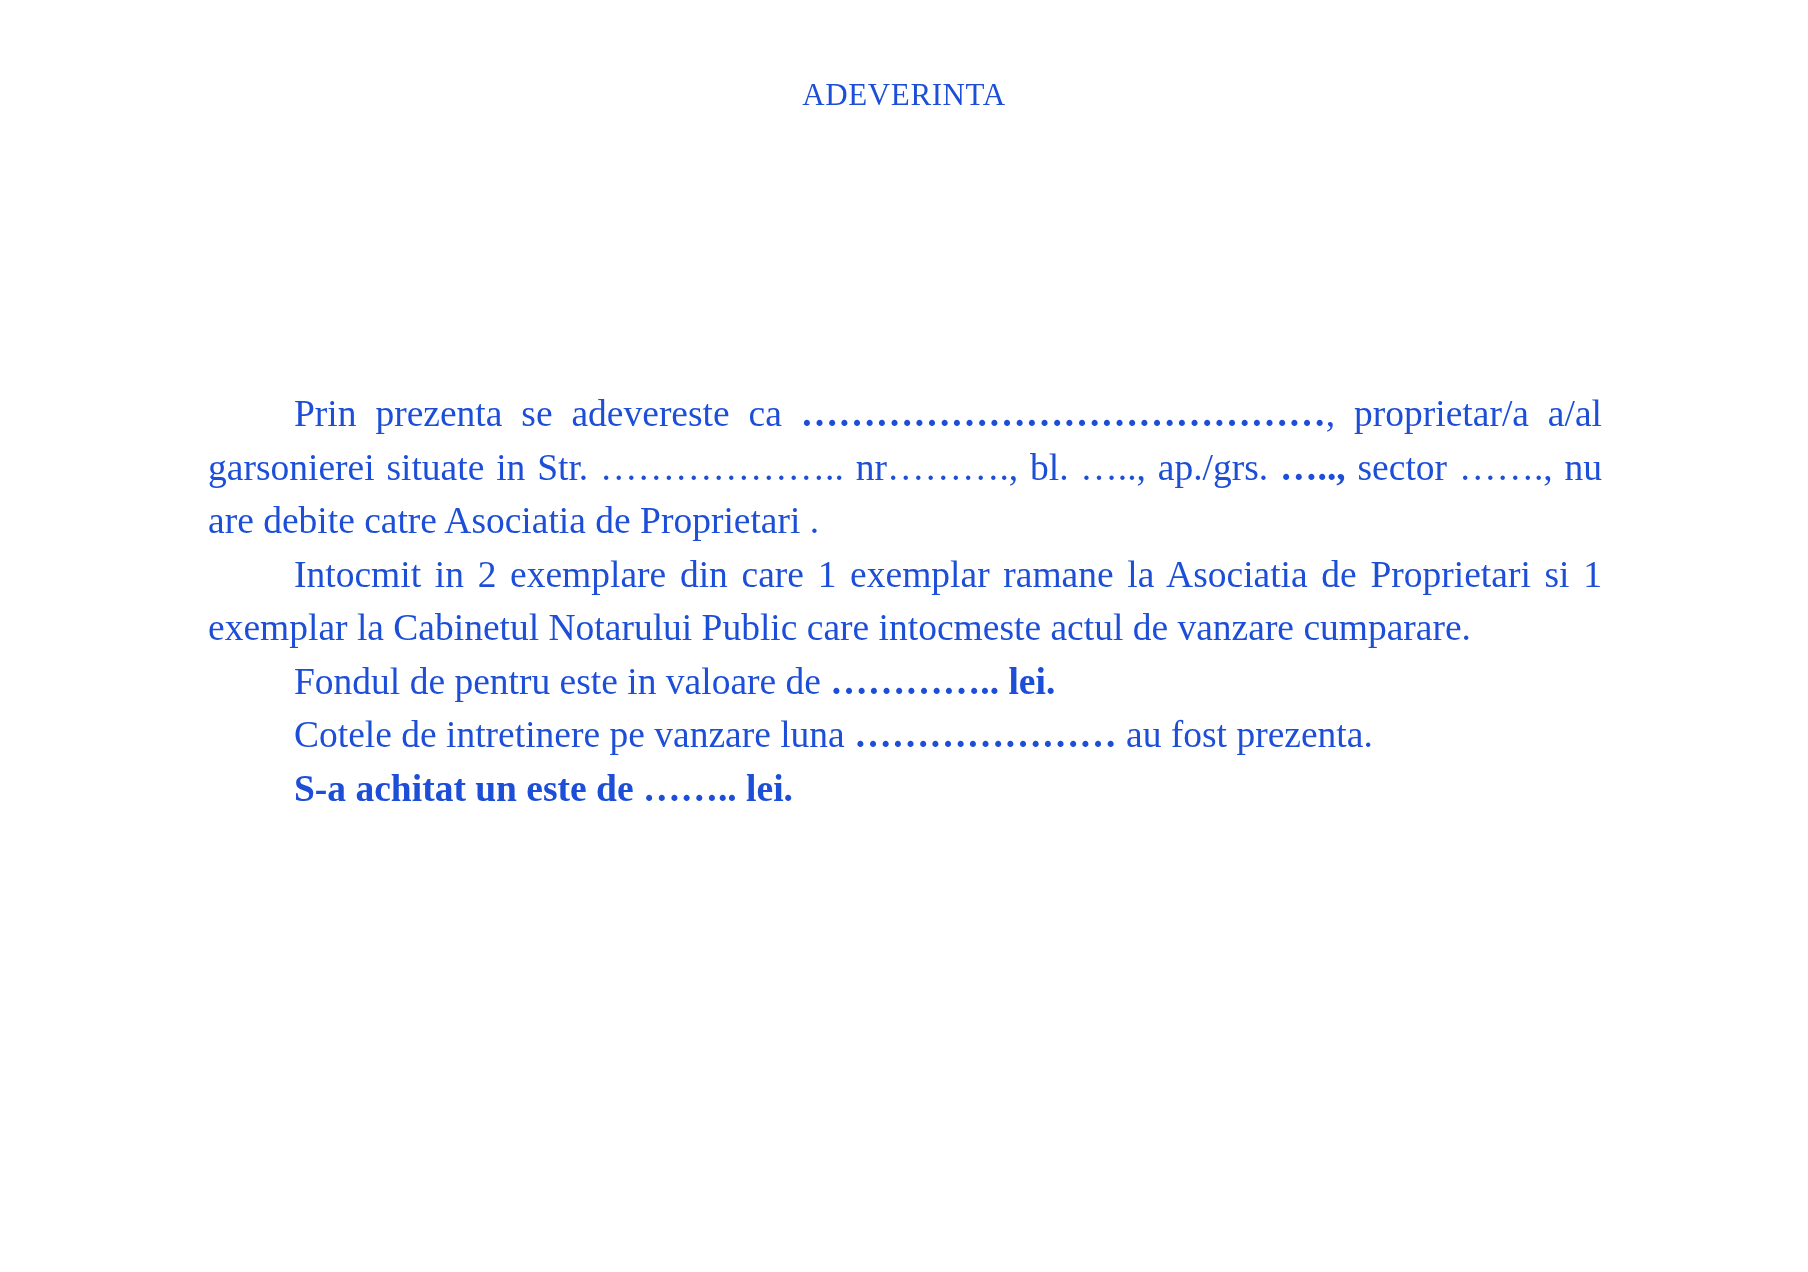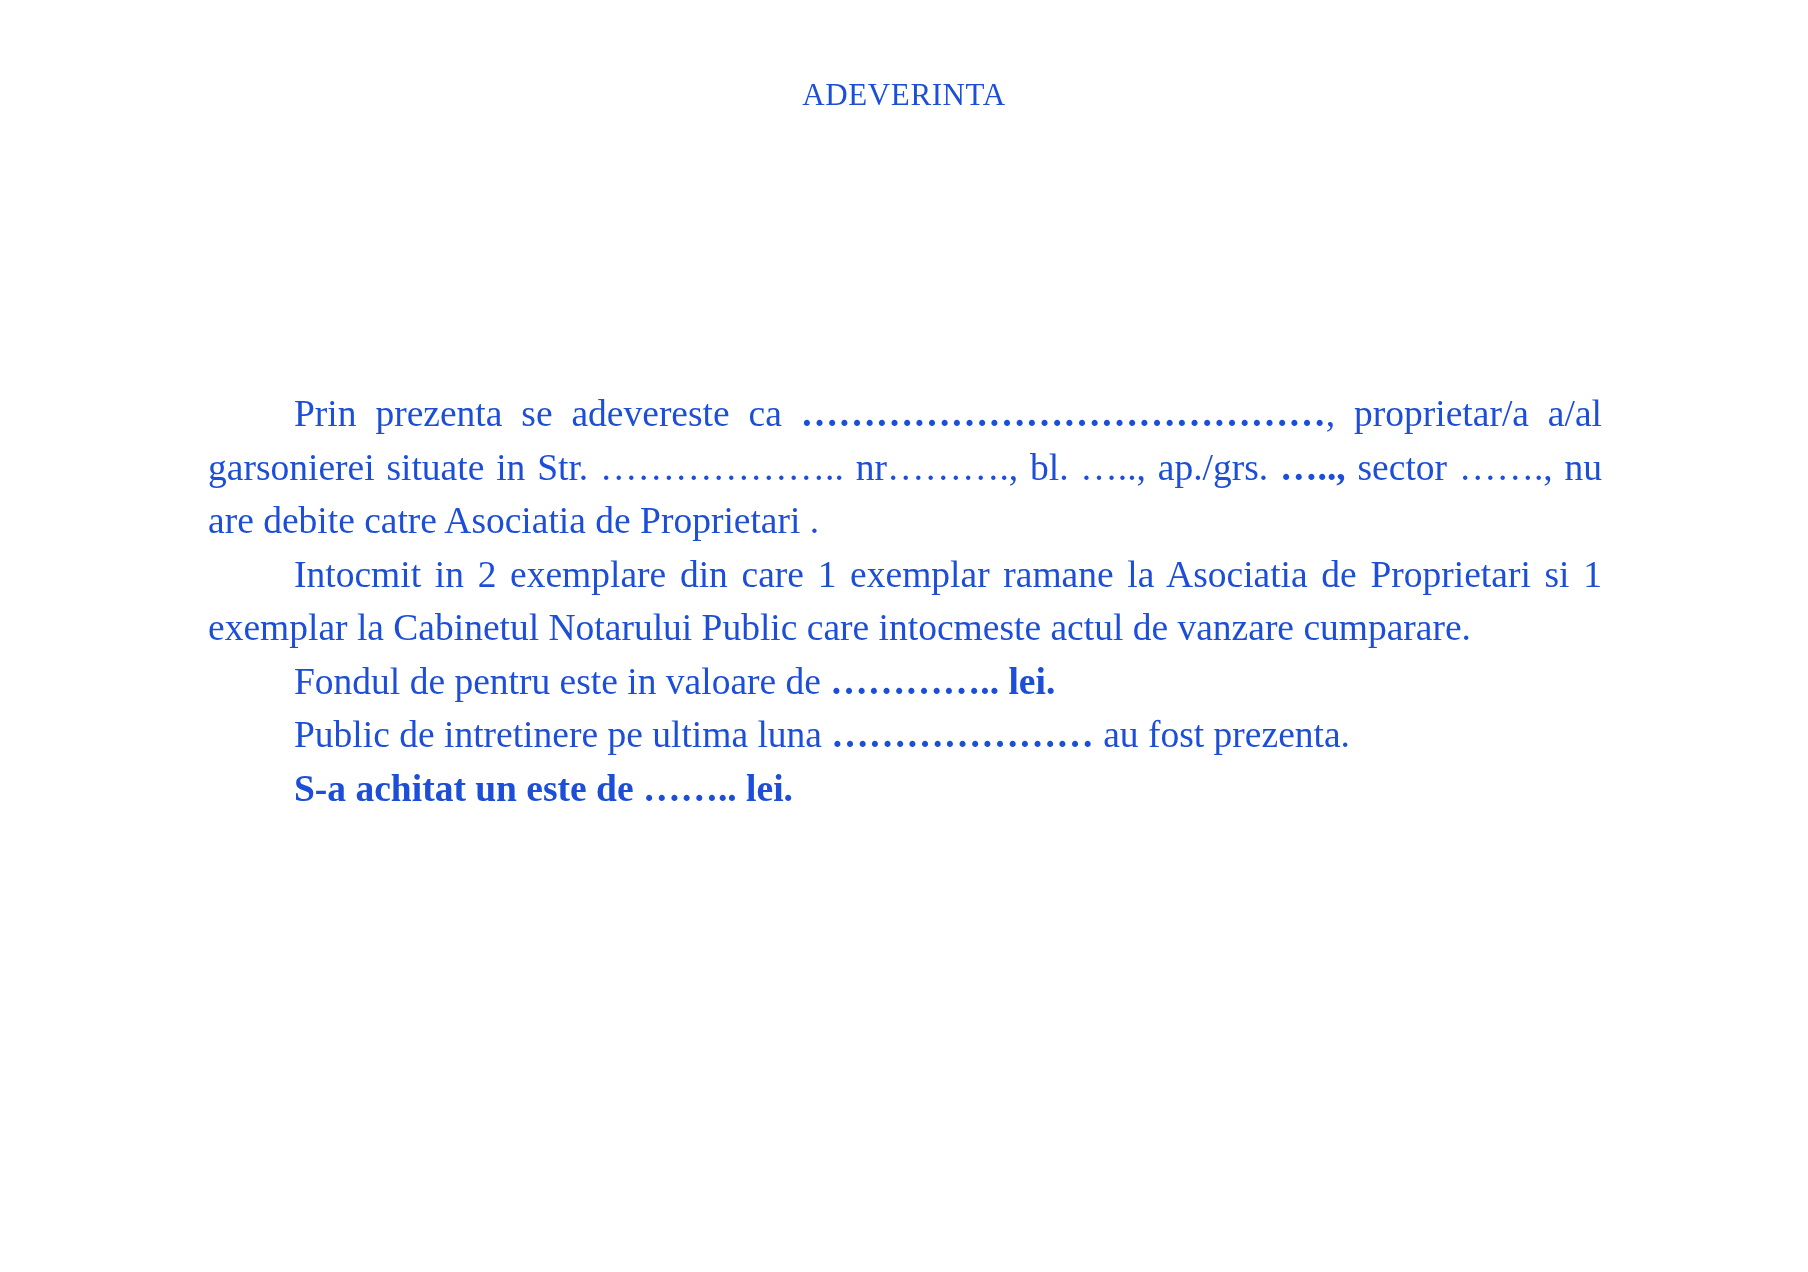--- a/index.html
+++ b/index.html
@@ -69,21 +69,21 @@
 
     <p class="para">
       <span>Intocmit in 2 exemplare din care 1 exemplar ramane la Asociatia de Proprietari si  1 exemplar la Cabinetul Notarului Public care intocmeste actul de vanzare cumparare.</span>
     </p>
 
     <p class="para">
       <span>Fondul de pentru este in valoare de </span><span class="dots-bold">…………..</span><span class="b">  lei.</span>
     </p>
 
     <p class="para">
-      <span>Public de intretinere pe ultima luna </span><span class="dots-bold">…………………</span><span> au fost prezenta.</span>
+      <span>Cotele de intretinere pe vanzare luna </span><span class="dots-bold">…………………</span><span> au fost prezenta.</span>
     </p>
 
     <p class="para">
       <span class="b">S-a achitat un este de </span><span class="b">……..</span><span class="b"> lei.</span>
     </p>
 
   </div>
 
 </div>
 

